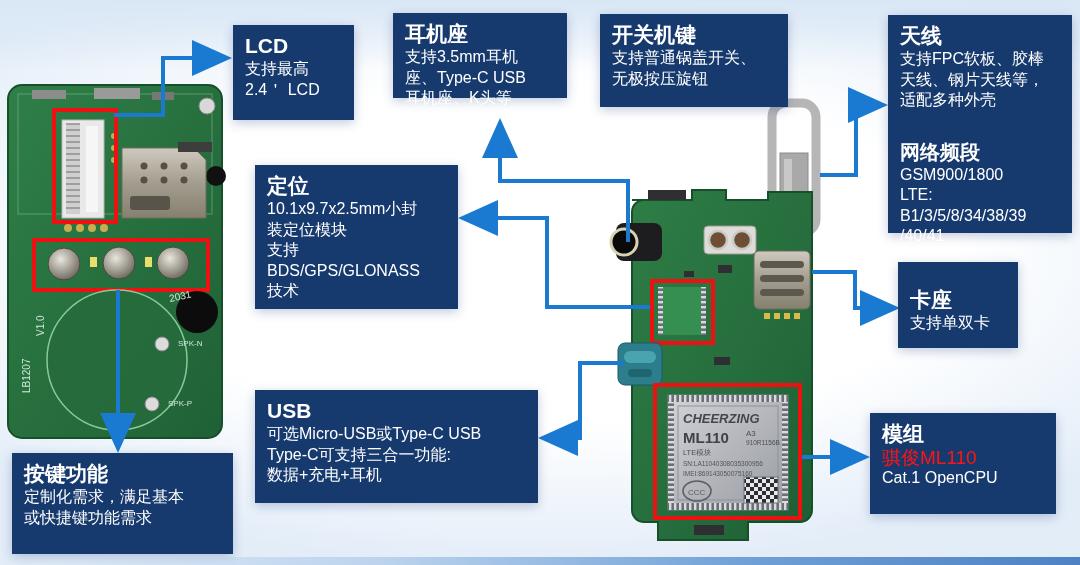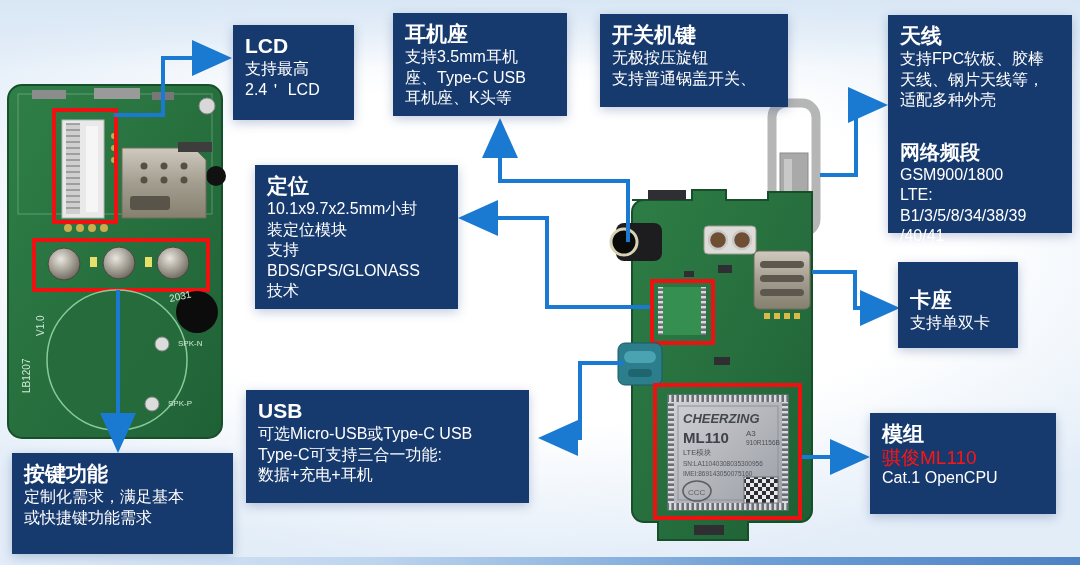--- a/index.html
+++ b/index.html
@@ -230,34 +230,34 @@
   </svg>
 
   <div class="callout" style="left:233px;top:25px;width:121px;height:95px">
     <div class="t">LCD</div>
     <div>
         <div class="ln">支持最高</div>
         <div class="ln">2.4＇ LCD</div>
       </div>
   </div>
 
-  <div class="callout" style="left:393px;top:13px;width:174px;height:103px">
+  <div class="callout" style="left:393px;top:13px;width:174px;height:85px">
     <div class="t">耳机座</div>
     <div>
         <div class="ln">支持3.5mm耳机</div>
         <div class="ln">座、Type-C USB</div>
         <div class="ln">耳机座、K头等</div>
       </div>
   </div>
 
   <div class="callout" style="left:600px;top:14px;width:188px;height:93px">
     <div class="t">开关机键</div>
     <div>
+        <div class="ln">支持普通锅盖开关、</div>
         <div class="ln">无极按压旋钮</div>
-        <div class="ln">支持普通锅盖开关、</div>
       </div>
   </div>
 
   <div class="callout" style="left:888px;top:15px;width:184px;height:218px">
     <div class="t">天线</div>
     <div>
         <div class="ln">支持FPC软板、胶棒</div>
         <div class="ln">天线、钢片天线等，</div>
         <div class="ln">适配多种外壳</div>
       </div>
@@ -274,21 +274,21 @@
     <div class="t">定位</div>
     <div>
         <div class="ln">10.1x9.7x2.5mm小封</div>
         <div class="ln">装定位模块</div>
         <div class="ln">支持</div>
         <div class="ln">BDS/GPS/GLONASS</div>
         <div class="ln">技术</div>
       </div>
   </div>
 
-  <div class="callout" style="left:246px;top:390px;width:283px;height:113px">
+  <div class="callout" style="left:255px;top:390px;width:283px;height:113px">
     <div class="t">USB</div>
     <div>
         <div class="ln">可选Micro-USB或Type-C USB</div>
         <div class="ln">Type-C可支持三合一功能:</div>
         <div class="ln">数据+充电+耳机</div>
       </div>
   </div>
 
   <div class="callout" style="left:12px;top:453px;width:221px;height:101px">
     <div class="t">按键功能</div>

